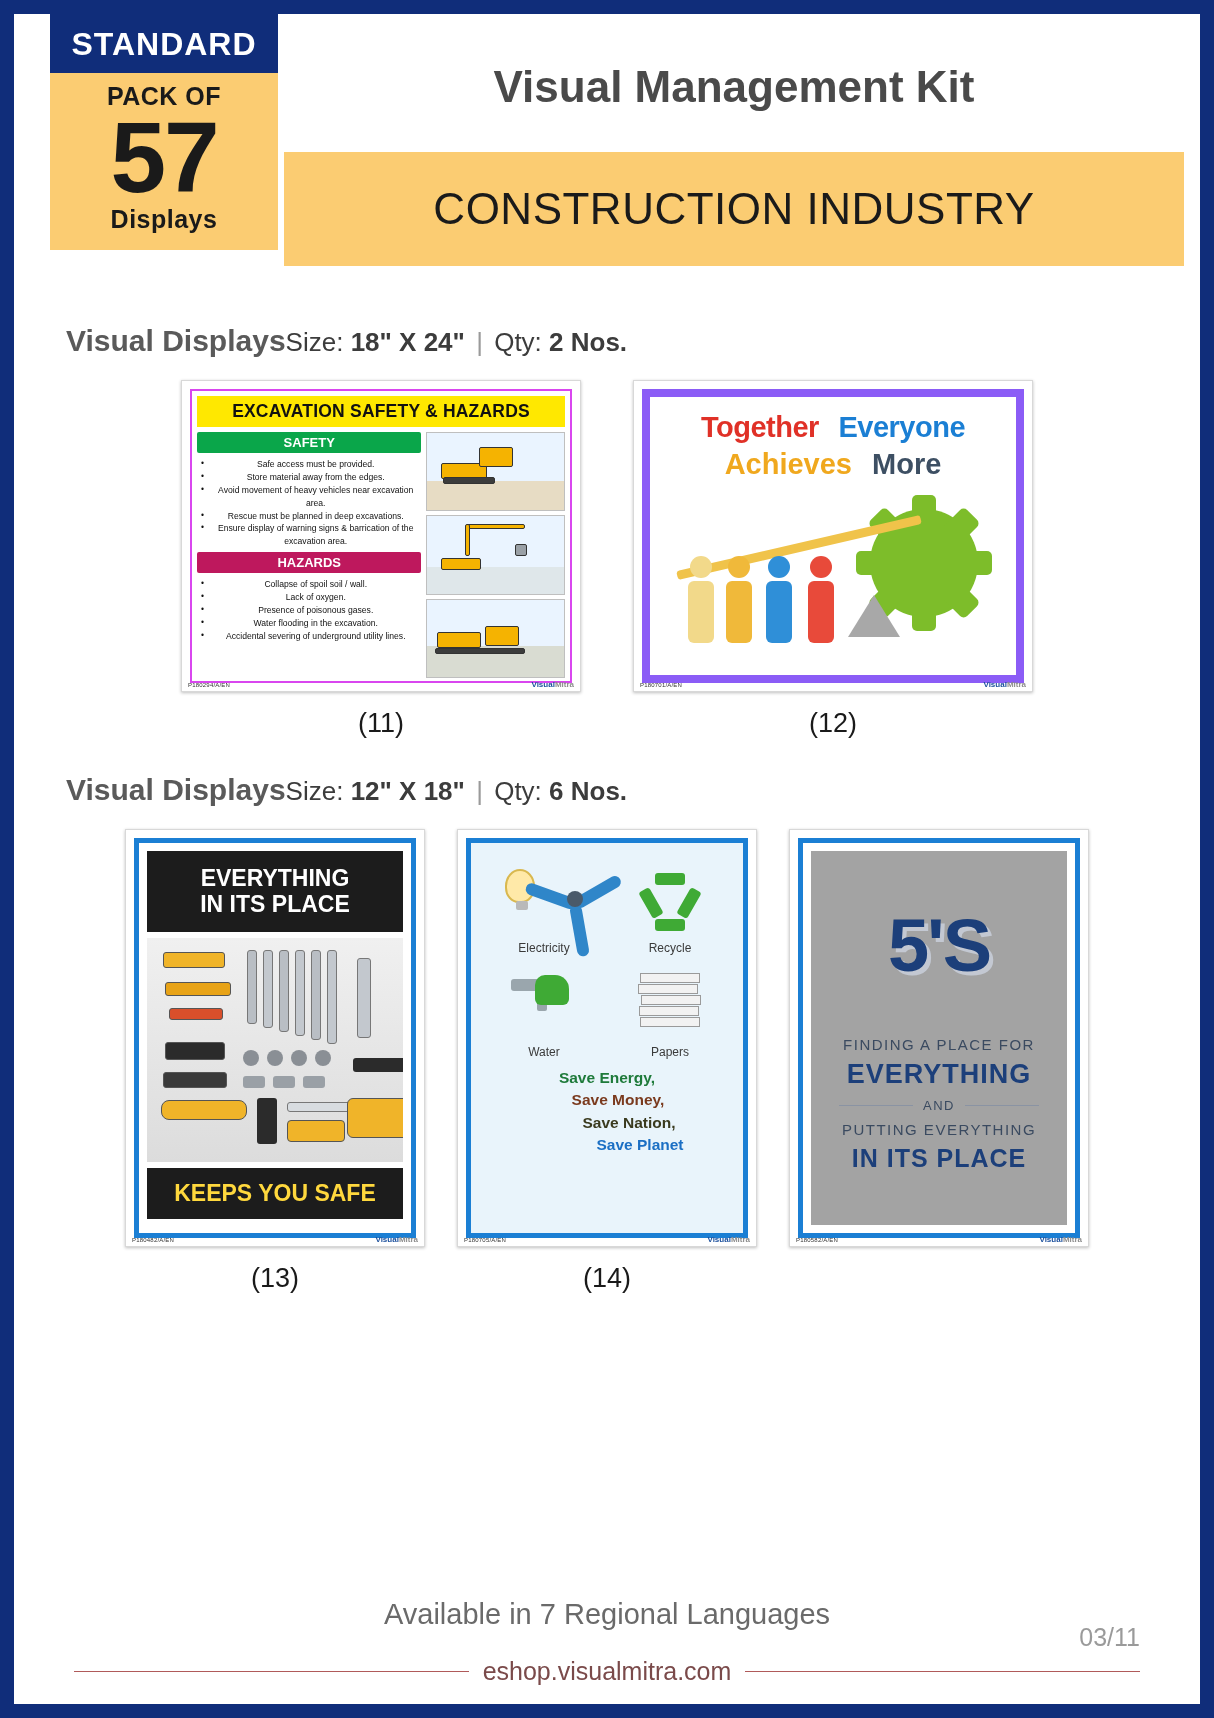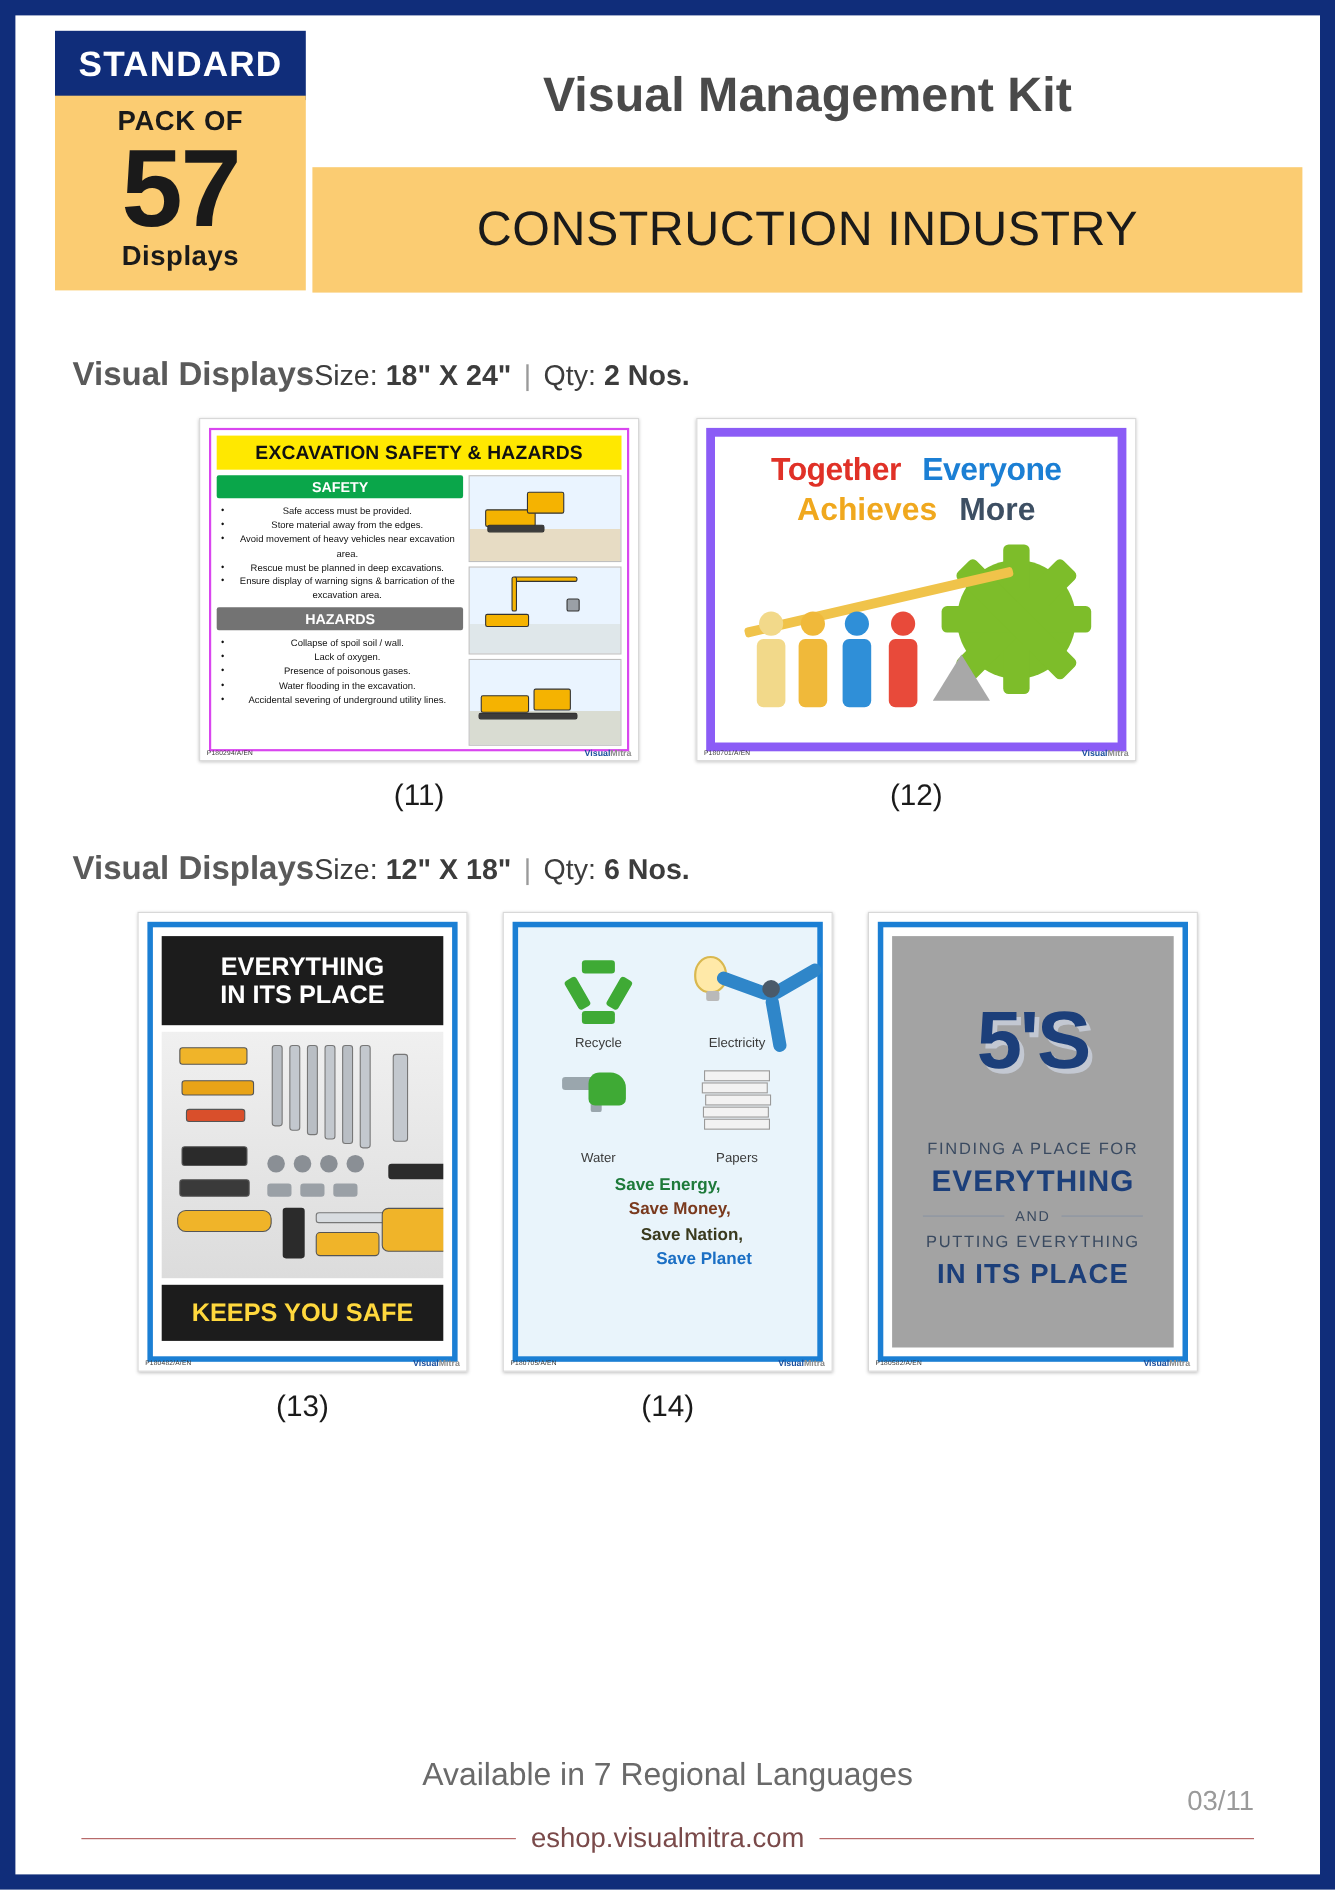--- a/index.html
+++ b/index.html
@@ -21,21 +21,21 @@
     overflow: hidden;
   }
 
   
   .header {
     position: relative;
     height: 310px;
   }
   .badge-wrap {
     position: absolute;
-    left: 36px; top: 14px;
+    left: 36px; top: 0;
     width: 232px;
   }
   .badge-standard {
     background: #102d7a;
     color: #ffffff;
     font-size: 32px;
     font-weight: bold;
     letter-spacing: 1px;
     text-align: center;
     padding: 12px 0 14px;
@@ -164,21 +164,21 @@
     padding: 5px 0; letter-spacing: .2px;
   }
   .p11-body { display: flex; gap: 5px; margin-top: 5px; height: 246px; }
   .p11-left { flex: 1.62; }
   .p11-right { flex: 1; display: flex; flex-direction: column; gap: 4px; }
   .bar-safety {
     background: #0aa64a; color: #fff; font-weight: bold; font-size: 13px;
     padding: 3px 8px; border-radius: 2px;
   }
   .bar-haz {
-    background: #737373; color: #fff; font-weight: bold; font-size: 13px;
+    background: #be185d; color: #fff; font-weight: bold; font-size: 13px;
     padding: 3px 8px; border-radius: 2px; margin-top: 4px;
   }
   .p11-list { list-style: none; margin: 5px 0 0 4px; }
   .p11-list li {
     font-size: 8.6px; color: #111; line-height: 1.5;
     padding-left: 9px; position: relative;
   }
   .p11-list li:before {
     content: "•"; position: absolute; left: 0; top: -1px;
   }
@@ -528,38 +528,38 @@
         </div>
         <div class="caption">(13)</div>
       </div>
 
       <div class="item">
         <div class="poster port">
           <div class="p14-inner">
             <div class="p14-grid">
               <div class="p14-cell">
                 <div class="p14-ico">
+                  <div class="bulb"></div>
+                  <div class="blade" style="transform:rotate(200deg)"></div>
+                  <div class="blade" style="transform:rotate(330deg)"></div>
+                  <div class="blade" style="transform:rotate(80deg)"></div>
+                  <div class="fan-hub"></div>
+                </div>
+                <div class="p14-lbl">Electricity</div>
+              </div>
+              <div class="p14-cell">
+                <div class="p14-ico">
                   <div class="recyc">
                     <div class="rarm" style="left:0;top:26px;transform:rotate(60deg)"></div>
                     <div class="rarm" style="right:0;top:26px;transform:rotate(-60deg)"></div>
                     <div class="rarm" style="left:19px;top:48px;"></div>
                     <div class="rarm" style="left:19px;top:2px;width:30px;transform:rotate(0deg)"></div>
                   </div>
                 </div>
                 <div class="p14-lbl">Recycle</div>
-              </div>
-              <div class="p14-cell">
-                <div class="p14-ico">
-                  <div class="bulb"></div>
-                  <div class="blade" style="transform:rotate(200deg)"></div>
-                  <div class="blade" style="transform:rotate(330deg)"></div>
-                  <div class="blade" style="transform:rotate(80deg)"></div>
-                  <div class="fan-hub"></div>
-                </div>
-                <div class="p14-lbl">Electricity</div>
               </div>
               <div class="p14-cell">
                 <div class="p14-ico">
                   <div class="tap"></div>
                   <div class="hand"></div>
                 </div>
                 <div class="p14-lbl">Water</div>
               </div>
               <div class="p14-cell">
                 <div class="p14-ico">

